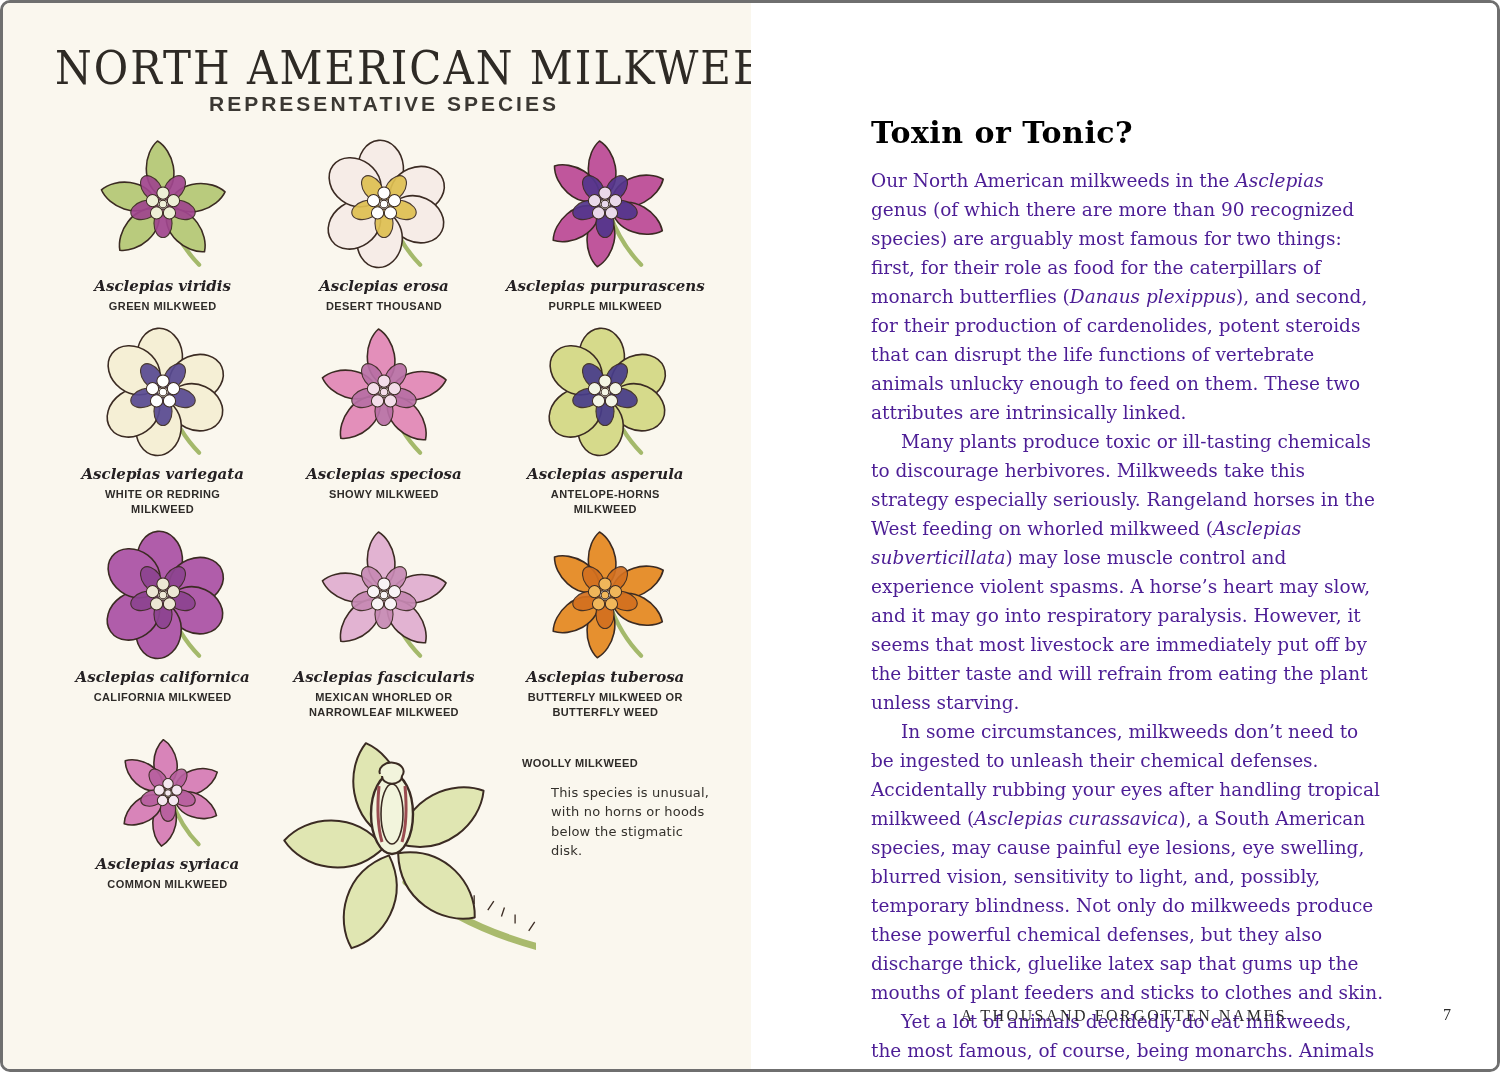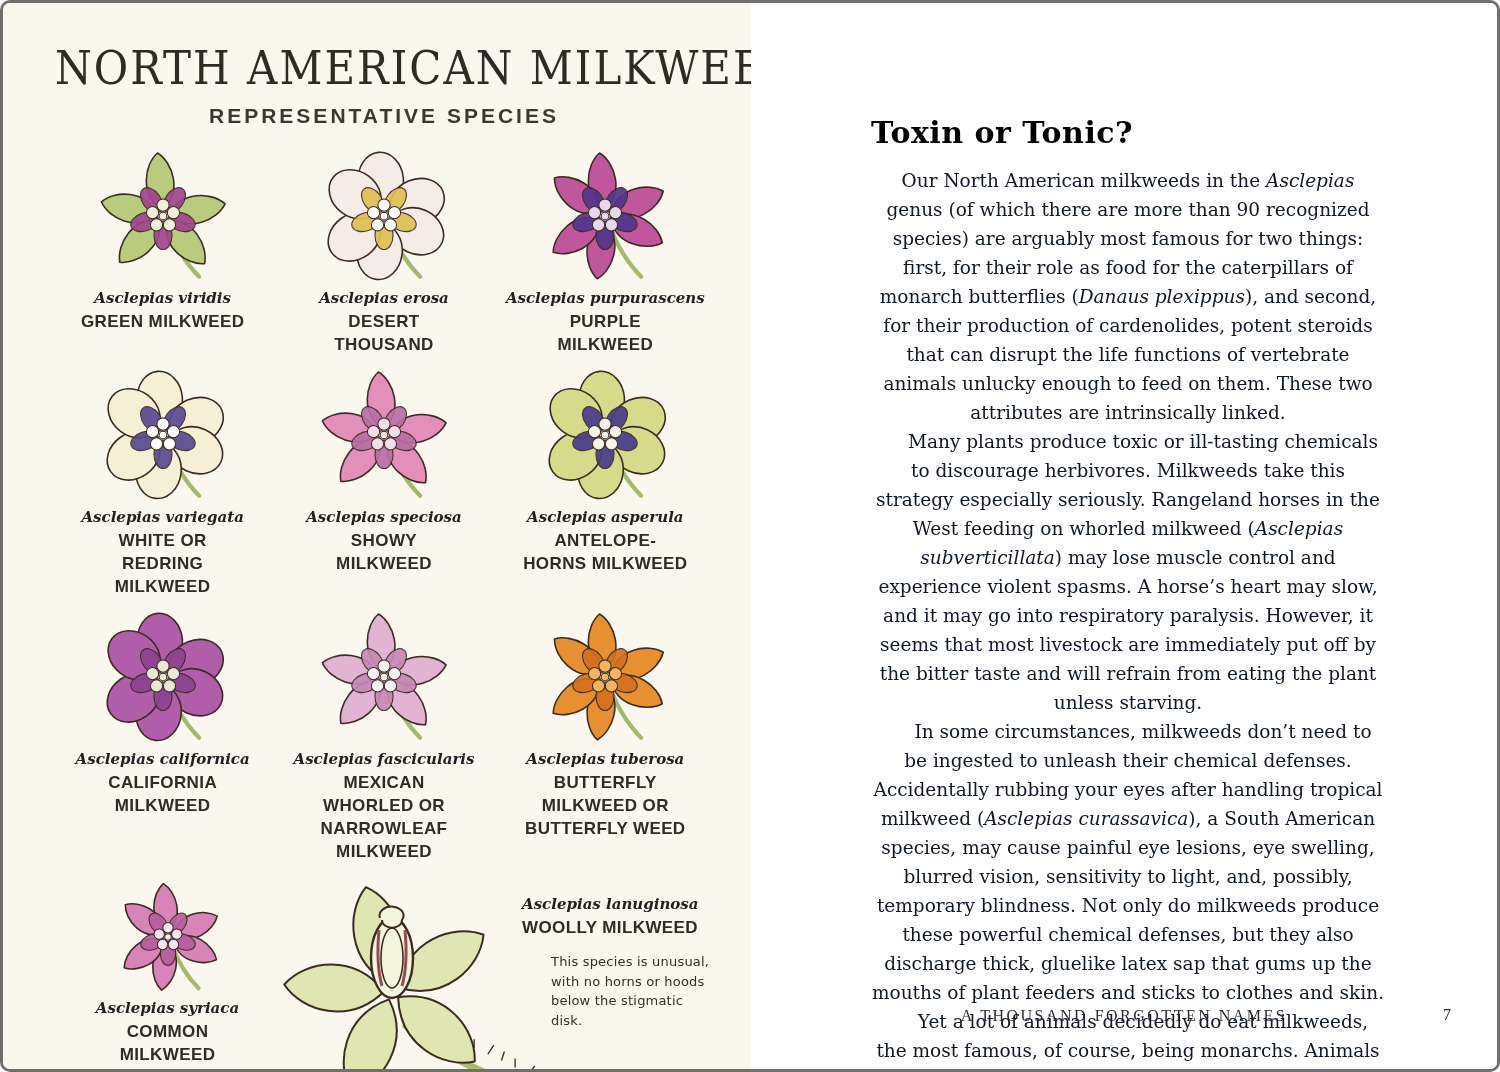--- a/index.html
+++ b/index.html
@@ -15,35 +15,35 @@
     background:#faf7ee;padding:40px 38px 0 52px;flex:0 0 auto;
   }
   .lp-header{text-align:center;}
   .lp-title{
     font-family:"DejaVu Serif",serif;font-size:42px;font-weight:500;
     letter-spacing:2px;color:#2e2a25;transform:scale(1.0,1.12);
     white-space:nowrap;
   }
   .lp-subtitle{
     font-family:"Liberation Sans",sans-serif;font-weight:bold;font-size:21px;
-    letter-spacing:3px;color:#3b3833;margin-top:12px;
+    letter-spacing:3px;color:#3b3833;margin-top:0;
   }
   .grid{
     display:grid;grid-template-columns:1fr 1fr 1fr;
     margin-top:14px;row-gap:4px;column-gap:6px;
   }
   .cell{display:flex;flex-direction:column;align-items:center;text-align:center;}
   .flower{height:148px;display:flex;align-items:center;justify-content:center;}
   .flower-sm{height:126px;}
   .latin{
     font-family:"DejaVu Serif",serif;font-style:italic;font-weight:bold;
     font-size:15px;color:#242022;line-height:1.15;
   }
   .common{
-    font-family:"Liberation Sans",sans-serif;font-weight:bold;font-size:17px;
+    font-family:"Liberation Sans",sans-serif;font-weight:bold;font-size:11px;
     letter-spacing:.4px;color:#2e2b28;margin-top:4px;line-height:1.35;max-width:165px;
   }
   .bottom{display:flex;margin-top:10px;align-items:flex-start;}
   .syriaca-slot{width:225px;flex:0 0 auto;}
   .feature-art{flex:0 0 auto;margin-left:-6px;margin-top:-4px;}
   .feature-label{width:205px;margin-top:22px;margin-left:-14px;text-align:left;}
   .feature-label .latin,.feature-label .common{text-align:left;max-width:none;}
   .feature-note{
     font-family:"DejaVu Sans",sans-serif;font-size:13px;color:#33302b;
     line-height:1.5;margin-top:12px;white-space:pre-line;letter-spacing:.2px;margin-left:29px;
@@ -52,21 +52,21 @@
   .page-right{
     flex:1;background:#ffffff;position:relative;box-sizing:border-box;
     padding:112px 112px 0 120px;
   }
   .section-heading{
     font-family:"DejaVu Serif",serif;font-weight:bold;font-size:30px;
     margin:0 0 16px 0;letter-spacing:.5px;
   }
   .body p{
     font-family:"DejaVu Serif",serif;font-size:18.5px;line-height:29px;
-    color:#0f172a;margin:0;text-align:center;
+    color:#4c1d95;margin:0;text-align:left;
   }
   .body p.indent{text-indent:30px;}
   .rp-footer{
     position:absolute;left:0;right:0;bottom:42px;height:20px;
   }
   .running-title{
     position:absolute;left:0;right:0;text-align:center;
     font-family:"Liberation Serif",serif;font-size:16px;letter-spacing:2.5px;
     color:#2b2b2b;font-variant:small-caps;text-transform:uppercase;
   }
@@ -367,21 +367,20 @@
             <path d="M0,-8 C 36,-40 26,-88 0,-108 C -26,-88 -36,-40 0,-8 Z" transform="rotate(58)" fill="#e0e6b2" stroke="#3b2b23" stroke-width="2" stroke-linejoin="round"></path>
             <path d="M0,-8 C 36,-40 26,-88 0,-108 C -26,-88 -36,-40 0,-8 Z" transform="rotate(130)" fill="#e0e6b2" stroke="#3b2b23" stroke-width="2" stroke-linejoin="round"></path>
             <path d="M0,-8 C 36,-40 26,-88 0,-108 C -26,-88 -36,-40 0,-8 Z" transform="rotate(202)" fill="#e0e6b2" stroke="#3b2b23" stroke-width="2" stroke-linejoin="round"></path>
             <path d="M0,-8 C 36,-40 26,-88 0,-108 C -26,-88 -36,-40 0,-8 Z" transform="rotate(274)" fill="#e0e6b2" stroke="#3b2b23" stroke-width="2" stroke-linejoin="round"></path>
             <ellipse cx="0" cy="-34" rx="21" ry="40" fill="#f2f4dc" stroke="#3b2b23" stroke-width="2.4"></ellipse>
             <ellipse cx="0" cy="-34" rx="11" ry="30" fill="none" stroke="#3b2b23" stroke-width="1.6"></ellipse>
             <path d="M -13,-62 C -15,-40 -14,-20 -10,-6 M 13,-62 C 15,-40 14,-20 10,-6" stroke="#9a4b50" stroke-width="3" fill="none"></path>
             <path d="M -12,-74 a 12,9 0 1 1 22,2 a 9,7 0 1 1 -20,0" fill="#f2f4dc" stroke="#3b2b23" stroke-width="2"></path>
           </svg></div>
       <div class="feature-label">
-        <div class="latin">Asclepias lanuginosa</div>
         <div class="common">WOOLLY MILKWEED</div>
         <div class="feature-note">This species is unusual,
 with no horns or hoods
 below the stigmatic disk.</div>
       </div>
     </div>
   </div>
 
   <div class="page-right">
     <h1 class="section-heading" style="color: #000000;">Toxin or Tonic?</h1>

